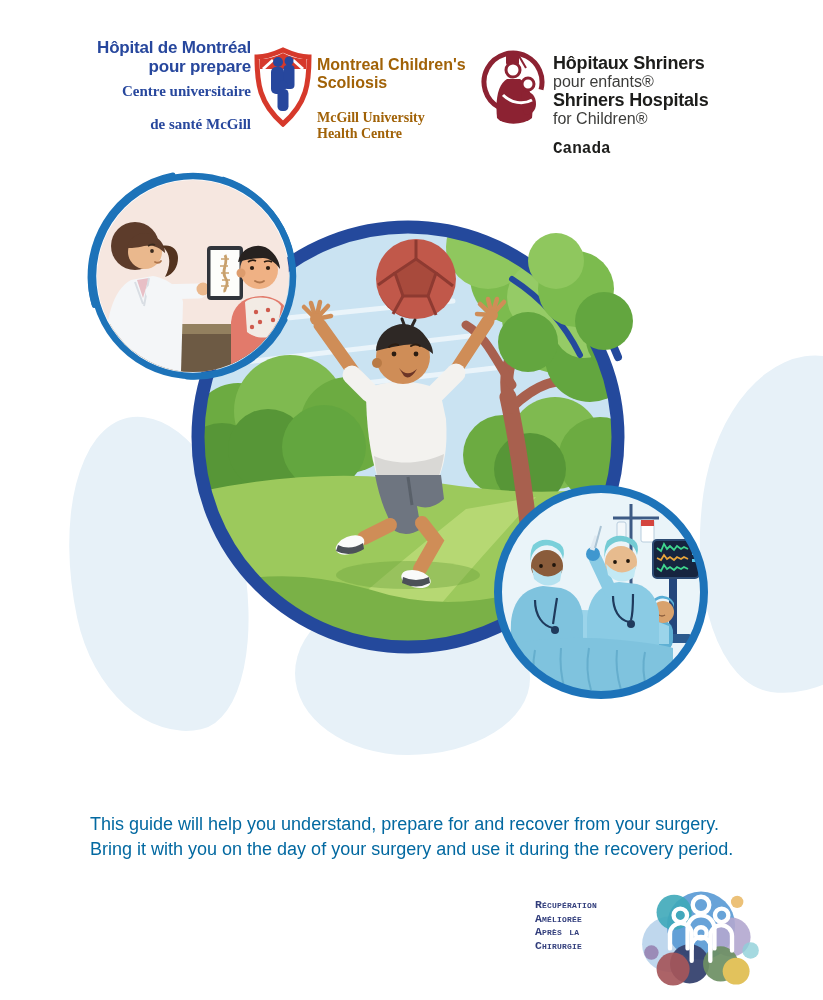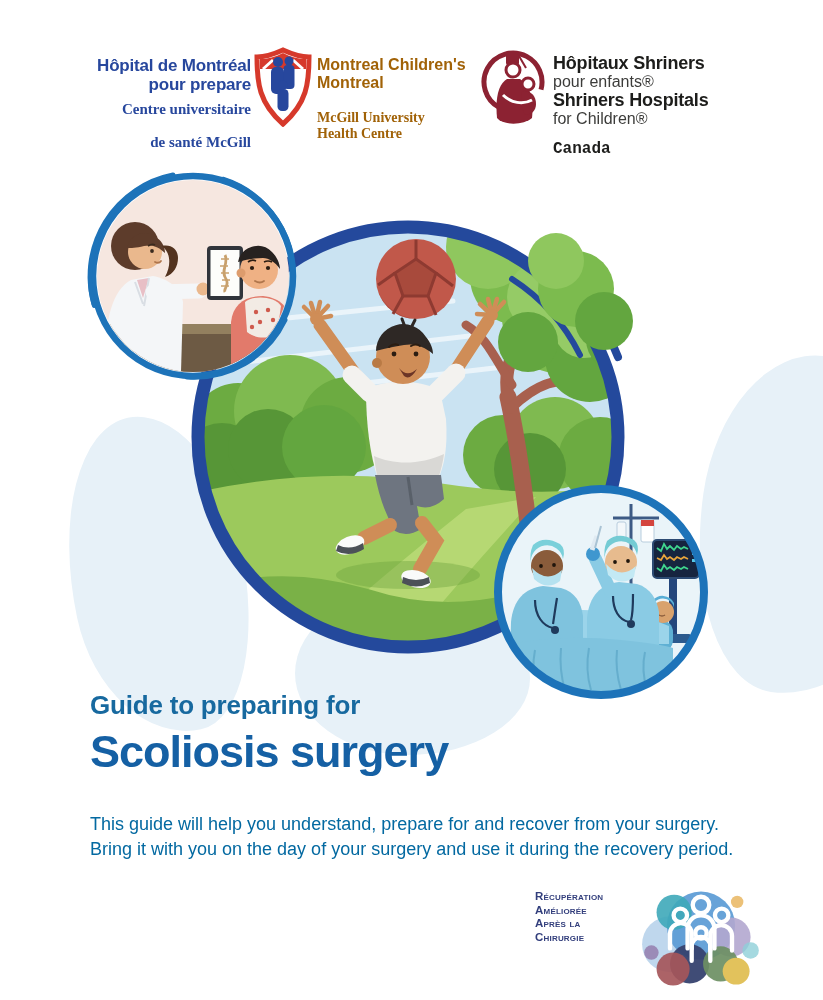--- a/index.html
+++ b/index.html
@@ -1,19 +1,19 @@
 <!DOCTYPE html>
 <html><head>
 <meta charset="utf-8">
 <style>
   html,body{margin:0;padding:0;background:#ffffff;}
   .page{position:relative;width:823px;height:1000px;background:#ffffff;overflow:hidden;
         font-family:"Liberation Sans",sans-serif;}
   
-  .logo-fr{position:absolute;left:70px;top:56px;width:181px;text-align:right;color:#27479d;}
+  .logo-fr{position:absolute;left:70px;top:38px;width:181px;text-align:right;color:#27479d;}
   .logo-fr .n{font-size:17px;font-weight:700;line-height:1.12;letter-spacing:-.2px;}
   .logo-fr .s{font-family:"Liberation Serif",serif;font-size:15px;font-weight:700;line-height:1.15;margin-top:7px;}
   .mch-shield{position:absolute;left:254px;top:47px;}
   .logo-en{position:absolute;left:317px;top:56px;color:#a16207;}
   .logo-en .n{font-size:16px;font-weight:700;line-height:1.12;}
   .logo-en .s{font-family:"Liberation Serif",serif;font-size:14px;font-weight:700;line-height:1.18;margin-top:18px;}
   .shriners-emblem{position:absolute;left:477px;top:46px;}
   .logo-shr{position:absolute;left:553px;top:54px;color:#1d1d1b;}
   .logo-shr .b{font-size:18px;font-weight:700;line-height:1.08;letter-spacing:-.2px;}
   .logo-shr .r{font-size:16px;font-weight:400;color:#3c3c3a;line-height:1.1;}
@@ -28,23 +28,23 @@
   .doc-circle{position:absolute;left:75px;top:158px;z-index:3;}
   .surg-circle{position:absolute;left:483px;top:474px;z-index:3;}
   
   .title-block{position:absolute;left:90px;top:690px;z-index:5;}
   .kicker{font-size:26px;font-weight:700;color:#17699f;letter-spacing:-.2px;}
   .heading{font-size:45px;font-weight:700;color:#1560a4;letter-spacing:-1px;margin-top:5px;}
   .intro{position:absolute;left:90px;top:812px;width:690px;z-index:5;
          font-size:18px;line-height:1.38;color:#0369a1;}
   
   .raac{position:absolute;left:535px;top:884px;z-index:5;}
-  .raac-text{float:left;margin-top:6px;width:102px;color:#323e7c;font-weight:700;
+  .raac-text{float:left;margin-top:14px;width:102px;color:#323e7c;font-weight:700;
              font-size:11.5px;line-height:1.18;letter-spacing:.2px;font-variant-caps:small-caps;
-             text-transform:lowercase;}
+             text-transform:lowercase;font-family:Liberation Mono, monospace;}
   .raac-text div::first-letter{text-transform:uppercase;}
   .raac-mark{float:left;margin-left:2px;}
 </style>
 </head>
 <body>
 
 <div class="page">
 
   <div class="logo-fr">
     <div class="n">Hôpital de Montréal</div>
@@ -63,21 +63,21 @@
         <rect x="17" y="20" width="13" height="27" rx="5"></rect>
       <circle cx="35" cy="14" r="4.5"></circle>
         <rect x="29.5" y="18" width="11" height="24" rx="4"></rect>
       <circle cx="29" cy="38" r="4.5"></circle>
         <rect x="23.5" y="42" width="11" height="22" rx="4.5"></rect>
     </g>
   </svg>
 
   <div class="logo-en">
     <div class="n">Montreal Children's</div>
-    <div class="n">Montreal</div>
+    <div class="n">Scoliosis</div>
     <div class="s">McGill University</div>
     <div class="s" style="margin-top:0">Health Centre</div>
   </div>
 
   <svg class="shriners-emblem" width="72" height="88" viewBox="0 0 72 88">
     <circle cx="36" cy="36" r="29" fill="none" stroke="#8c2232" stroke-width="5" stroke-dasharray="130 52" transform="rotate(118 36 36)"></circle>
     <rect x="29" y="8" width="13" height="11" rx="2" fill="#8c2232"></rect>
     <path d="M42,10 L49,22" stroke="#8c2232" stroke-width="2"></path>
     <circle cx="36" cy="24" r="7" fill="#ffffff" stroke="#8c2232" stroke-width="3"></circle>
     <path d="M20,72 C18,50 22,38 30,33 L43,33 C53,40 57,52 55,72 C47,79 27,80 20,72 Z" fill="#8c2232"></path>
@@ -374,24 +374,20 @@
         <path d="M16,58 q-2,20 4,40"></path>
           <path d="M44,60 q-4,18 2,38"></path>
       </g>
     </g>
     <g stroke="#1d73b9" fill="none" stroke-linecap="round">
       <circle cx="0" cy="0" r="103" stroke-width="8"></circle>
       <path d="M-96,-38 A104,104 0 0 1 -30,-100" stroke-width="4"></path>
     </g>
   </svg>
 
-  <div class="title-block">
-    <div class="kicker">Guide to preparing for</div>
-    <div class="heading">Scoliosis surgery</div>
-  </div>
 
   <div class="intro">
     <div>This guide will help you understand, prepare for and recover from your surgery.</div>
     <div>Bring it with you on the day of your surgery and use it during the recovery period.</div>
   </div>
 
   <div class="raac">
     <div class="raac-text">
       <div>Récupération</div>
       <div>Améliorée</div>

